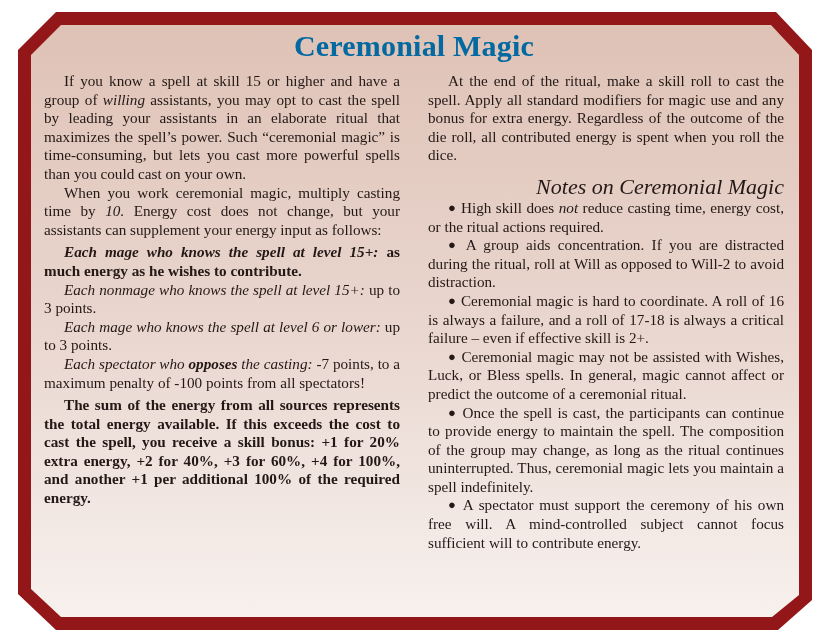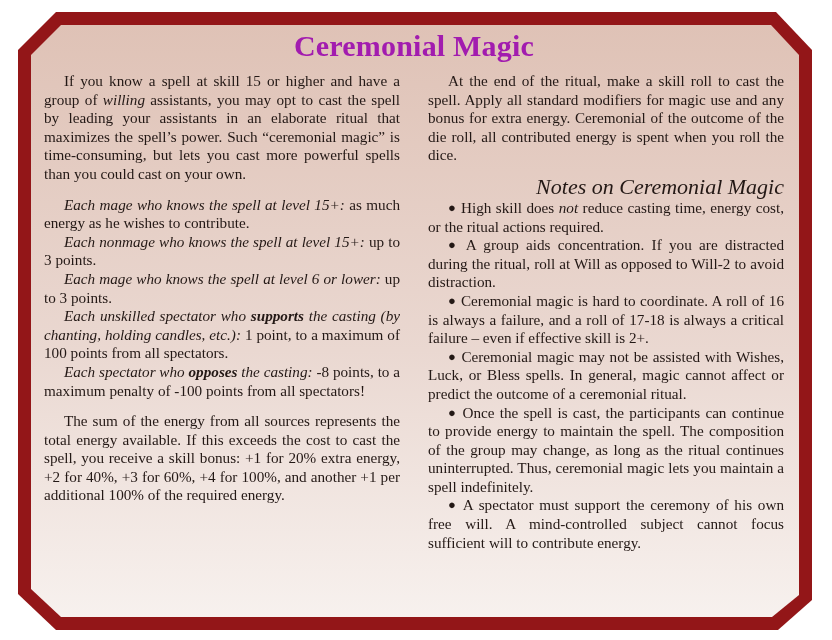--- a/index.html
+++ b/index.html
@@ -5,27 +5,27 @@
     html, body { margin: 0; padding: 0; background: #ffffff; }
     body { width: 832px; height: 640px; position: relative; overflow: hidden; }
     .frame-svg { position: absolute; left: 0; top: 0; width: 832px; height: 640px; }
     .content {
       position: absolute; left: 44px; top: 24px; width: 740px; height: 600px;
       font-family: "Liberation Serif", "DejaVu Serif", serif;
       color: #231815;
     }
     .title {
       text-align: center; font-weight: bold; font-size: 30px;
-      margin: 2px 0 0 0; letter-spacing: 0.2px; color: #a21caf;
+      margin: 2px 0 0 0; letter-spacing: 0.2px; color: #0369a1;
       height: 40px; line-height: 40px;
     }
     .cols { display: flex; justify-content: space-between; margin-top: 6px; }
     .col { width: 356px; font-size: 15.2px; line-height: 18.6px; text-align: justify; }
     .col p { margin: 0; text-indent: 20px; }
-    .col p.gap-lg { margin-top: 12px; }
+    .col p.gap-lg { margin-top: 4px; font-weight: bold; }
     .subhead {
       text-align: right; font-style: italic; font-size: 22px;
       margin: 10px 0 0 0; line-height: 24px;
     }
     .bullet-dot { font-size: 13px; vertical-align: 1px; }
   </style>
 </head>
 <body>
 
 <svg class="frame-svg" viewBox="0 0 832 640" xmlns="http://www.w3.org/2000/svg">
@@ -39,32 +39,32 @@
   <polygon points="56,12 776,12 812,50 812,600 778,630 56,630 18,594 18,50" fill="#931618"></polygon>
   <polygon points="61,25 771,25 799,55 799,595 772,617 61,617 31,589 31,55" fill="url(#panelGrad)"></polygon>
 </svg>
 
 <div class="content">
   <div class="title">Ceremonial Magic</div>
 
   <div class="cols">
     <div class="col">
       <p><span>If you know a spell at skill 15 or higher and have a group of </span><em>willing</em><span> assistants, you may opt to cast the spell by leading your assistants in an elaborate ritual that maximizes the spell’s power. Such “ceremonial magic” is time-consuming, but lets you cast more powerful spells than you could cast on your own.</span></p>
+      <p><span>When you work ceremonial magic, multiply casting time by </span><em>10.</em><span> Energy cost does not change, but your assistants can supplement your energy input as follows:</span></p>
 
       <p class="gap-lg"><em>Each mage who knows the spell at level 15+:</em><span> as much energy as he wishes to contribute.</span></p>
       <p><em>Each nonmage who knows the spell at level 15+:</em><span> up to 3 points.</span></p>
       <p><em>Each mage who knows the spell at level 6 or lower:</em><span> up to 3 points.</span></p>
-      <p><em>Each unskilled spectator who </em><em><strong>supports</strong></em><em> the casting (by chanting, holding candles, etc.):</em><span> 1 point, to a maximum of 100 points from all spectators.</span></p>
-      <p><em>Each spectator who </em><em><strong>opposes</strong></em><em> the casting:</em><span> -8 points, to a maximum penalty of -100 points from all spectators!</span></p>
+      <p><em>Each spectator who </em><em><strong>opposes</strong></em><em> the casting:</em><span> -7 points, to a maximum penalty of -100 points from all spectators!</span></p>
 
       <p class="gap-lg">The sum of the energy from all sources represents the total energy available. If this exceeds the cost to cast the spell, you receive a skill bonus: +1 for 20% extra energy, +2 for 40%, +3 for 60%, +4 for 100%, and another +1 per additional 100% of the required energy.</p>
     </div>
 
     <div class="col">
-      <p>At the end of the ritual, make a skill roll to cast the spell. Apply all standard modifiers for magic use and any bonus for extra energy. Ceremonial of the outcome of the die roll, all contributed energy is spent when you roll the dice.</p>
+      <p>At the end of the ritual, make a skill roll to cast the spell. Apply all standard modifiers for magic use and any bonus for extra energy. Regardless of the outcome of the die roll, all contributed energy is spent when you roll the dice.</p>
       <div class="subhead">Notes on Ceremonial Magic</div>
 
       <p><span class="bullet-dot">●</span><span> High skill does </span><em>not</em><span> reduce casting time, energy cost, or the ritual actions required.</span></p>
       <p><span class="bullet-dot">●</span><span> A group aids concentration. If you are distracted during the ritual, roll at Will as opposed to Will-2 to avoid distraction.</span></p>
       <p><span class="bullet-dot">●</span><span> Ceremonial magic is hard to coordinate. A roll of 16 is always a failure, and a roll of 17-18 is always a critical failure – even if effective skill is 2+.</span></p>
       <p><span class="bullet-dot">●</span><span> Ceremonial magic may not be assisted with Wishes, Luck, or Bless spells. In general, magic cannot affect or predict the outcome of a ceremonial ritual.</span></p>
       <p><span class="bullet-dot">●</span><span> Once the spell is cast, the participants can continue to provide energy to maintain the spell. The composition of the group may change, as long as the ritual continues uninterrupted. Thus, ceremonial magic lets you maintain a spell indefinitely.</span></p>
       <p><span class="bullet-dot">●</span><span> A spectator must support the ceremony of his own free will. A mind-controlled subject cannot focus sufficient will to contribute energy.</span></p>
     </div>
   </div>

